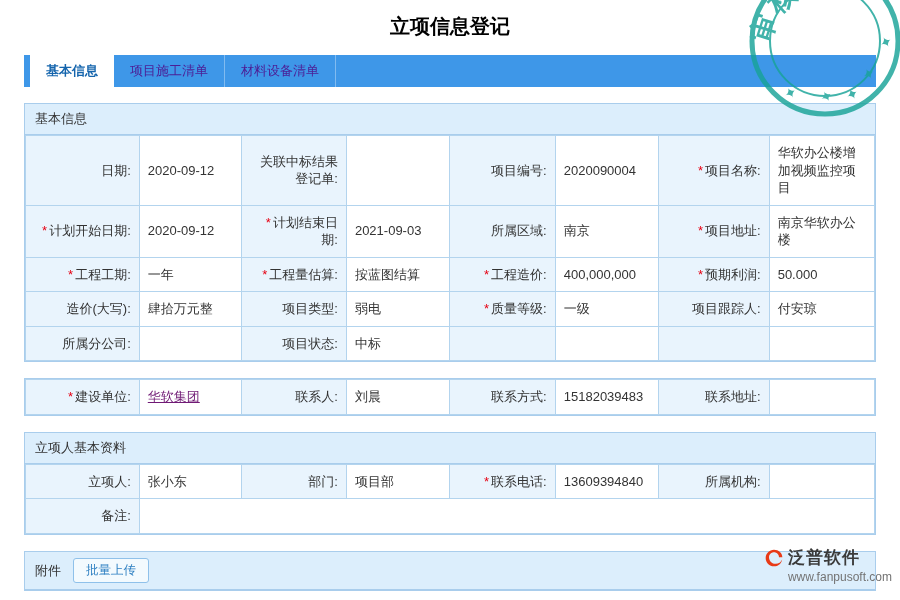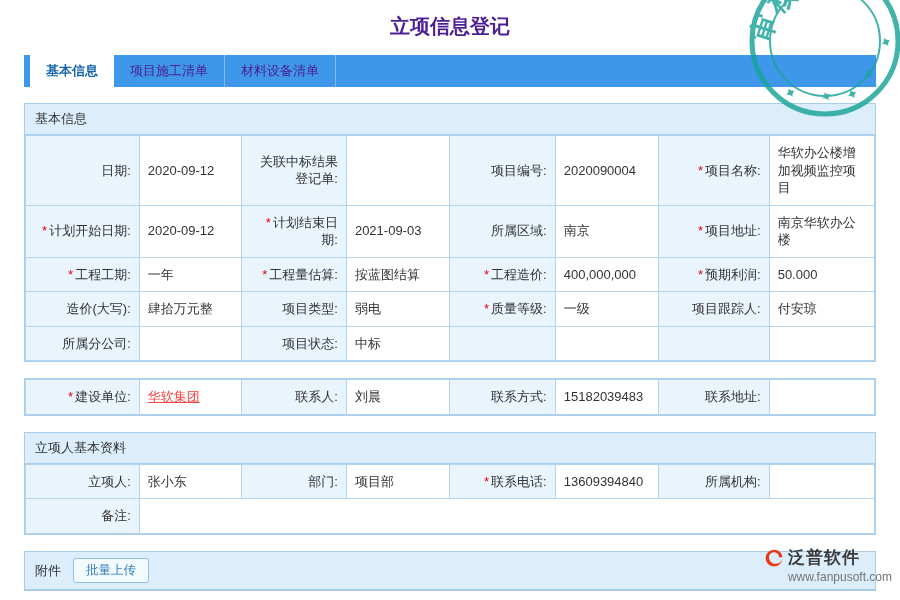--- a/index.html
+++ b/index.html
@@ -1,37 +1,37 @@
 <!DOCTYPE html>
 <html><head>
 <meta charset="utf-8">
 <style>
   * { margin:0; padding:0; box-sizing:border-box; }
   html,body { width:900px; height:600px; overflow:hidden; background:#ffffff;
     font-family:"Liberation Sans","DejaVu Sans",sans-serif; }
   body { position:relative; }
 
-  .page-title { text-align:center; padding:13px 8px 15px; font-size:20px; font-weight:bold; color:#4c1d95; }
+  .page-title { text-align:center; padding:13px 8px 15px; font-size:20px; font-weight:bold; color:#000000; }
 
   .tabbar { margin:0 24px; height:32px; background:#3e97e8; display:flex; padding-left:6px; position:relative; z-index:2; }
   .tab { line-height:32px; padding:0 16px; font-size:13px; color:#4c1d95; cursor:pointer; white-space:nowrap; }
   .tab:not(.active){ border-right:1px solid rgba(255,255,255,.35); }
   .tab.active { background:#fff; color:#1565ad; font-weight:bold; }
 
   .section { margin:16px 24px 0; border:1px solid #a9cdec; background:#fff; }
   .section-header { background:#dceefc; padding:6px 10px; font-size:13px; color:#333;
     display:flex; align-items:center; gap:12px; border-bottom:1px solid #a9cdec; }
 
   table.form { width:100%; border-collapse:collapse; table-layout:fixed; }
   table.form td { border:1px solid #b3d4ee; font-size:13px; color:#333; padding:8px 8px;
     vertical-align:middle; word-break:break-all; line-height:1.35; min-height:20px; }
   td.lbl { background:#e9f4fd; text-align:right; padding-right:6px; }
   td.val { background:#fff; text-align:left; }
   .req { color:#e60012; margin-right:2px; font-size:13px; }
-  a.cell-link { color:#ef4444; text-decoration:underline; cursor:pointer; }
+  a.cell-link { color:#701a75; text-decoration:underline; cursor:pointer; }
 
   .upload-btn { display:inline-block; padding:3px 12px; border:1px solid #8fc1ea; background:#f3fafe;
     color:#2d7fc1; border-radius:3px; font-size:12.5px; cursor:pointer; }
 
   .stamp { position:absolute; left:738px; top:-46px; z-index:5; pointer-events:none; }
 
   .brand { position:absolute; right:8px; top:546px; z-index:6; }
   .brand-row { display:flex; align-items:center; gap:4px; }
   .brand-name { font-size:17px; font-weight:bold; color:#3a3a3a; letter-spacing:1px; }
   .brand-url { font-size:12px; color:#737373; margin-top:1px; padding-left:24px; }

